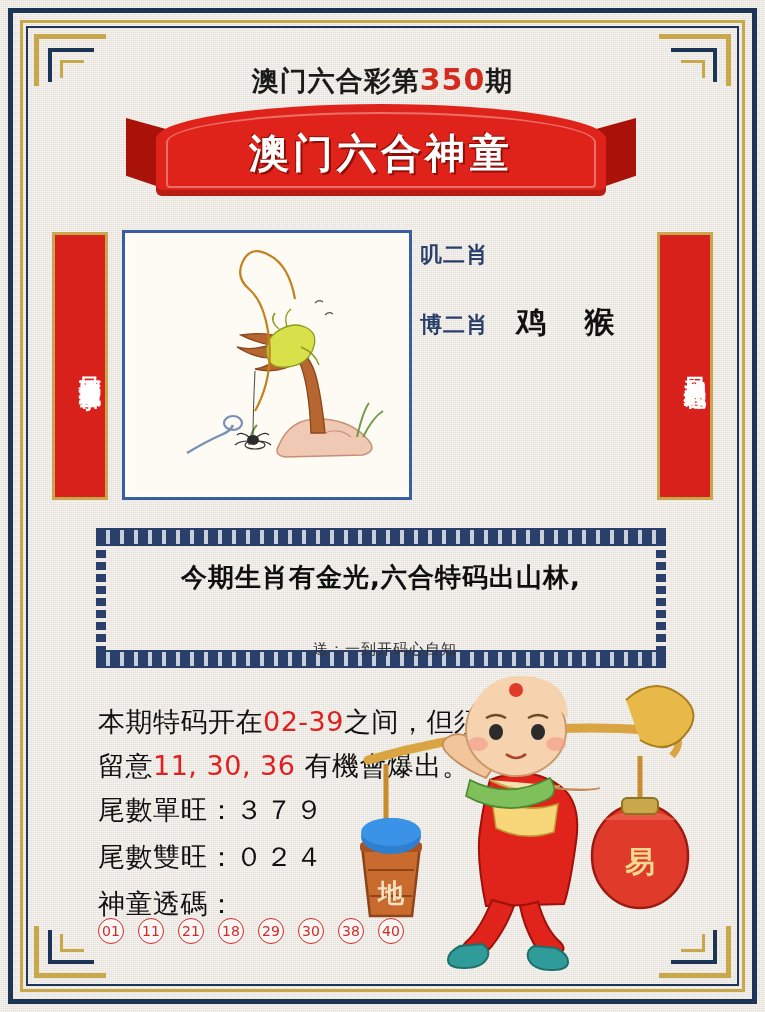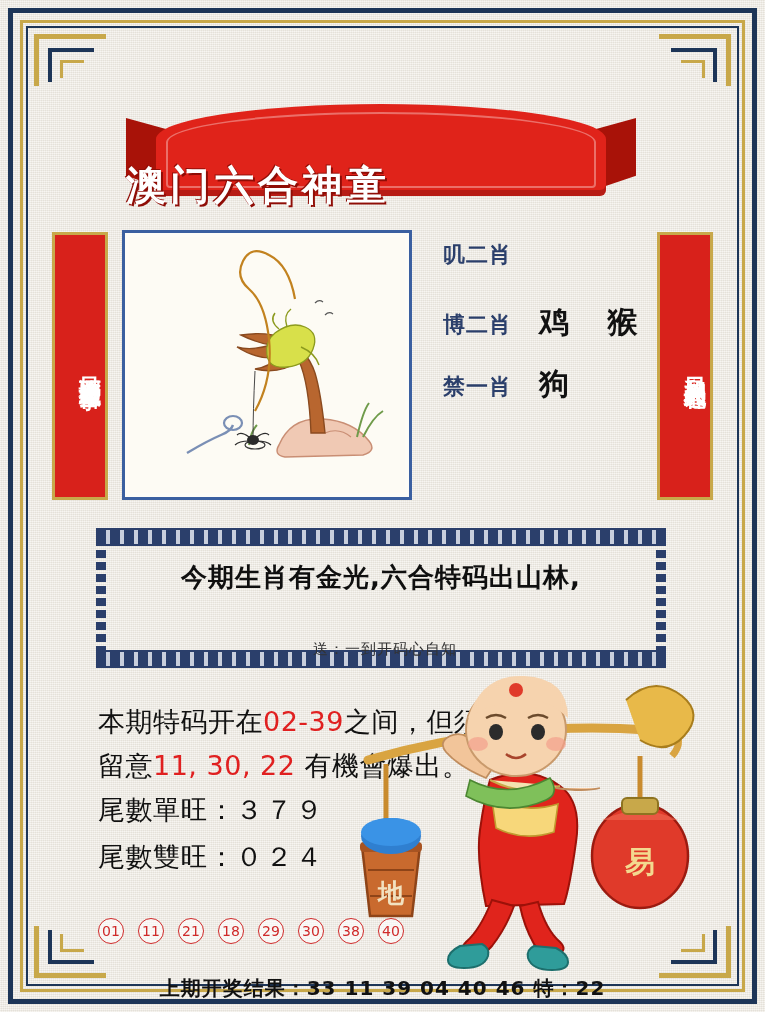--- a/index.html
+++ b/index.html
@@ -113,28 +113,27 @@
   .banner-main::before {
     content: "";
     position: absolute;
     left: 10px; top: 8px; right: 10px; bottom: 8px;
     border: 2px solid rgba(255,255,255,0.35);
     border-radius: 50% 50% 4px 4px / 40% 40% 4px 4px;
   }
   .banner-text {
     position: absolute;
     left: 0; right: 0; top: 30px;
-    text-align: left;
+    text-align: center;
     font-size: 40px;
     font-weight: bold;
     color: #fff;
     letter-spacing: 4px;
     text-shadow: 2px 2px 0 #8f0d06, -1px -1px 0 #8f0d06;
     font-family: "DejaVu Sans", sans-serif;
-    margin-top: 32px;
   }
 
   
   .plaque {
     position: absolute;
     width: 56px;
     background: #d8211b;
     border: 3px solid #c8a84a;
     box-sizing: border-box;
     color: #fff;
@@ -170,21 +169,20 @@
     box-sizing: border-box;
     overflow: hidden;
   }
   .pic-inner { position:absolute; inset: 4px; overflow: hidden; }
 
   
   .zodiac {
     position: absolute;
     left: 420px; top: 240px;
     width: 230px;
-    margin-left: 23px;
   }
   .zodiac-row {
     display: flex;
     align-items: baseline;
     height: 62px;
   }
   .zodiac-label {
     width: 96px;
     font-size: 22px;
     color: #2b3f6b;
@@ -328,20 +326,23 @@
   </div>
   <div class="corner corner-br">
     <i class="h1"></i>
       <i class="v1"></i>
       <i class="h2"></i>
       <i class="v2"></i>
       <i class="h3"></i>
       <i class="v3"></i>
   </div>
 
+  <div class="header-line">
+    <span>澳门六合彩第</span><span class="issue">350</span><span>期</span>
+  </div>
 
   <div class="banner-wrap">
     <div class="banner-ribbon-left"></div>
     <div class="banner-ribbon-right"></div>
     <div class="banner-main"></div>
     <div class="banner-text">澳门六合神童</div>
   </div>
 
   <div class="plaque plaque-cap cap-left-top" style="background:transparent;border:0;padding:0;"></div>
   <div class="plaque plaque-left">风调雨顺报喜事</div>
@@ -391,47 +392,46 @@
   </div>
 
   <div class="zodiac">
     <div class="zodiac-row">
       <div class="zodiac-label">叽二肖</div>
     </div>
     <div class="zodiac-row">
       <div class="zodiac-label">博二肖</div>
       <div class="zodiac-vals">鸡 猴</div>
     </div>
-    <div class="zodiac-row">
-      <div class="zodiac-label">禁一肖</div>
-      <div class="zodiac-vals">狗</div>
-    </div>
   </div>
 
   <div class="poem-box">
     <div class="poem-border-top"></div>
     <div class="poem-border-bottom"></div>
     <div class="poem-side-l"></div>
     <div class="poem-side-r"></div>
     <div class="poem-line poem-line1">今期生肖有金光,六合特码出山林,</div>
     <div class="poem-sub">送：一到开码心自知</div>
   </div>
 
   <div class="forecast">
     <div class="fc-row">
       <span>本期特码开在</span><span class="fc-red">02-39</span><span>之间，但须</span>
     </div>
     <div class="fc-row">
-      <span>留意</span><span class="fc-red">11, 30, 22</span>&nbsp;<span>有機會爆出。</span>
+      <span>留意</span><span class="fc-red">11, 30, 36</span>&nbsp;<span>有機會爆出。</span>
     </div>
     <div class="fc-row">
       <span>尾數單旺：</span><span class="fc-num">３７９</span>
     </div>
     <div class="fc-row">
       <span>尾數雙旺：</span><span class="fc-num">０２４</span>
+    </div>
+    <div class="fc-row">
+      <span>神童透碼：</span>
     </div>
   </div>
 
   <div class="num-row">
     <div class="num-ball">01</div>
     <div class="num-ball">11</div>
     <div class="num-ball">21</div>
     <div class="num-ball">18</div>
     <div class="num-ball">29</div>
     <div class="num-ball">30</div>
@@ -486,17 +486,14 @@
       <ellipse cx="138" cy="84" rx="10" ry="7" fill="#f3a08c" opacity="0.7"></ellipse>
       <ellipse cx="216" cy="84" rx="10" ry="7" fill="#f3a08c" opacity="0.7"></ellipse>
 
       <path d="M152 240 q-12 30 -26 42 q-8 8 2 12 q14 4 24 -8 q14 -18 22 -40z" fill="#e0241c" stroke="#9c1109" stroke-width="2"></path>
       <path d="M198 242 q8 28 22 40 q8 8 -2 12 q-16 4 -24 -10 q-10 -18 -14 -38z" fill="#e0241c" stroke="#9c1109" stroke-width="2"></path>
       <path d="M120 286 q-12 6 -12 14 q0 8 16 8 q20 0 24 -12 q2 -8 -6 -12z" fill="#2f9c9a" stroke="#1d6f6d" stroke-width="2"></path>
       <path d="M216 288 q12 6 12 14 q0 8 -16 8 q-20 0 -24 -12 q-2 -8 6 -12z" fill="#2f9c9a" stroke="#1d6f6d" stroke-width="2"></path>
     </svg>
   </div>
 
-  <div class="bottom-result">
-    <span>上期开奖结果：</span><span>33 11 39 04 40 46</span>&nbsp;<span>特：</span><span>22</span>
-  </div>
 
 </div>
 
 </body></html>

